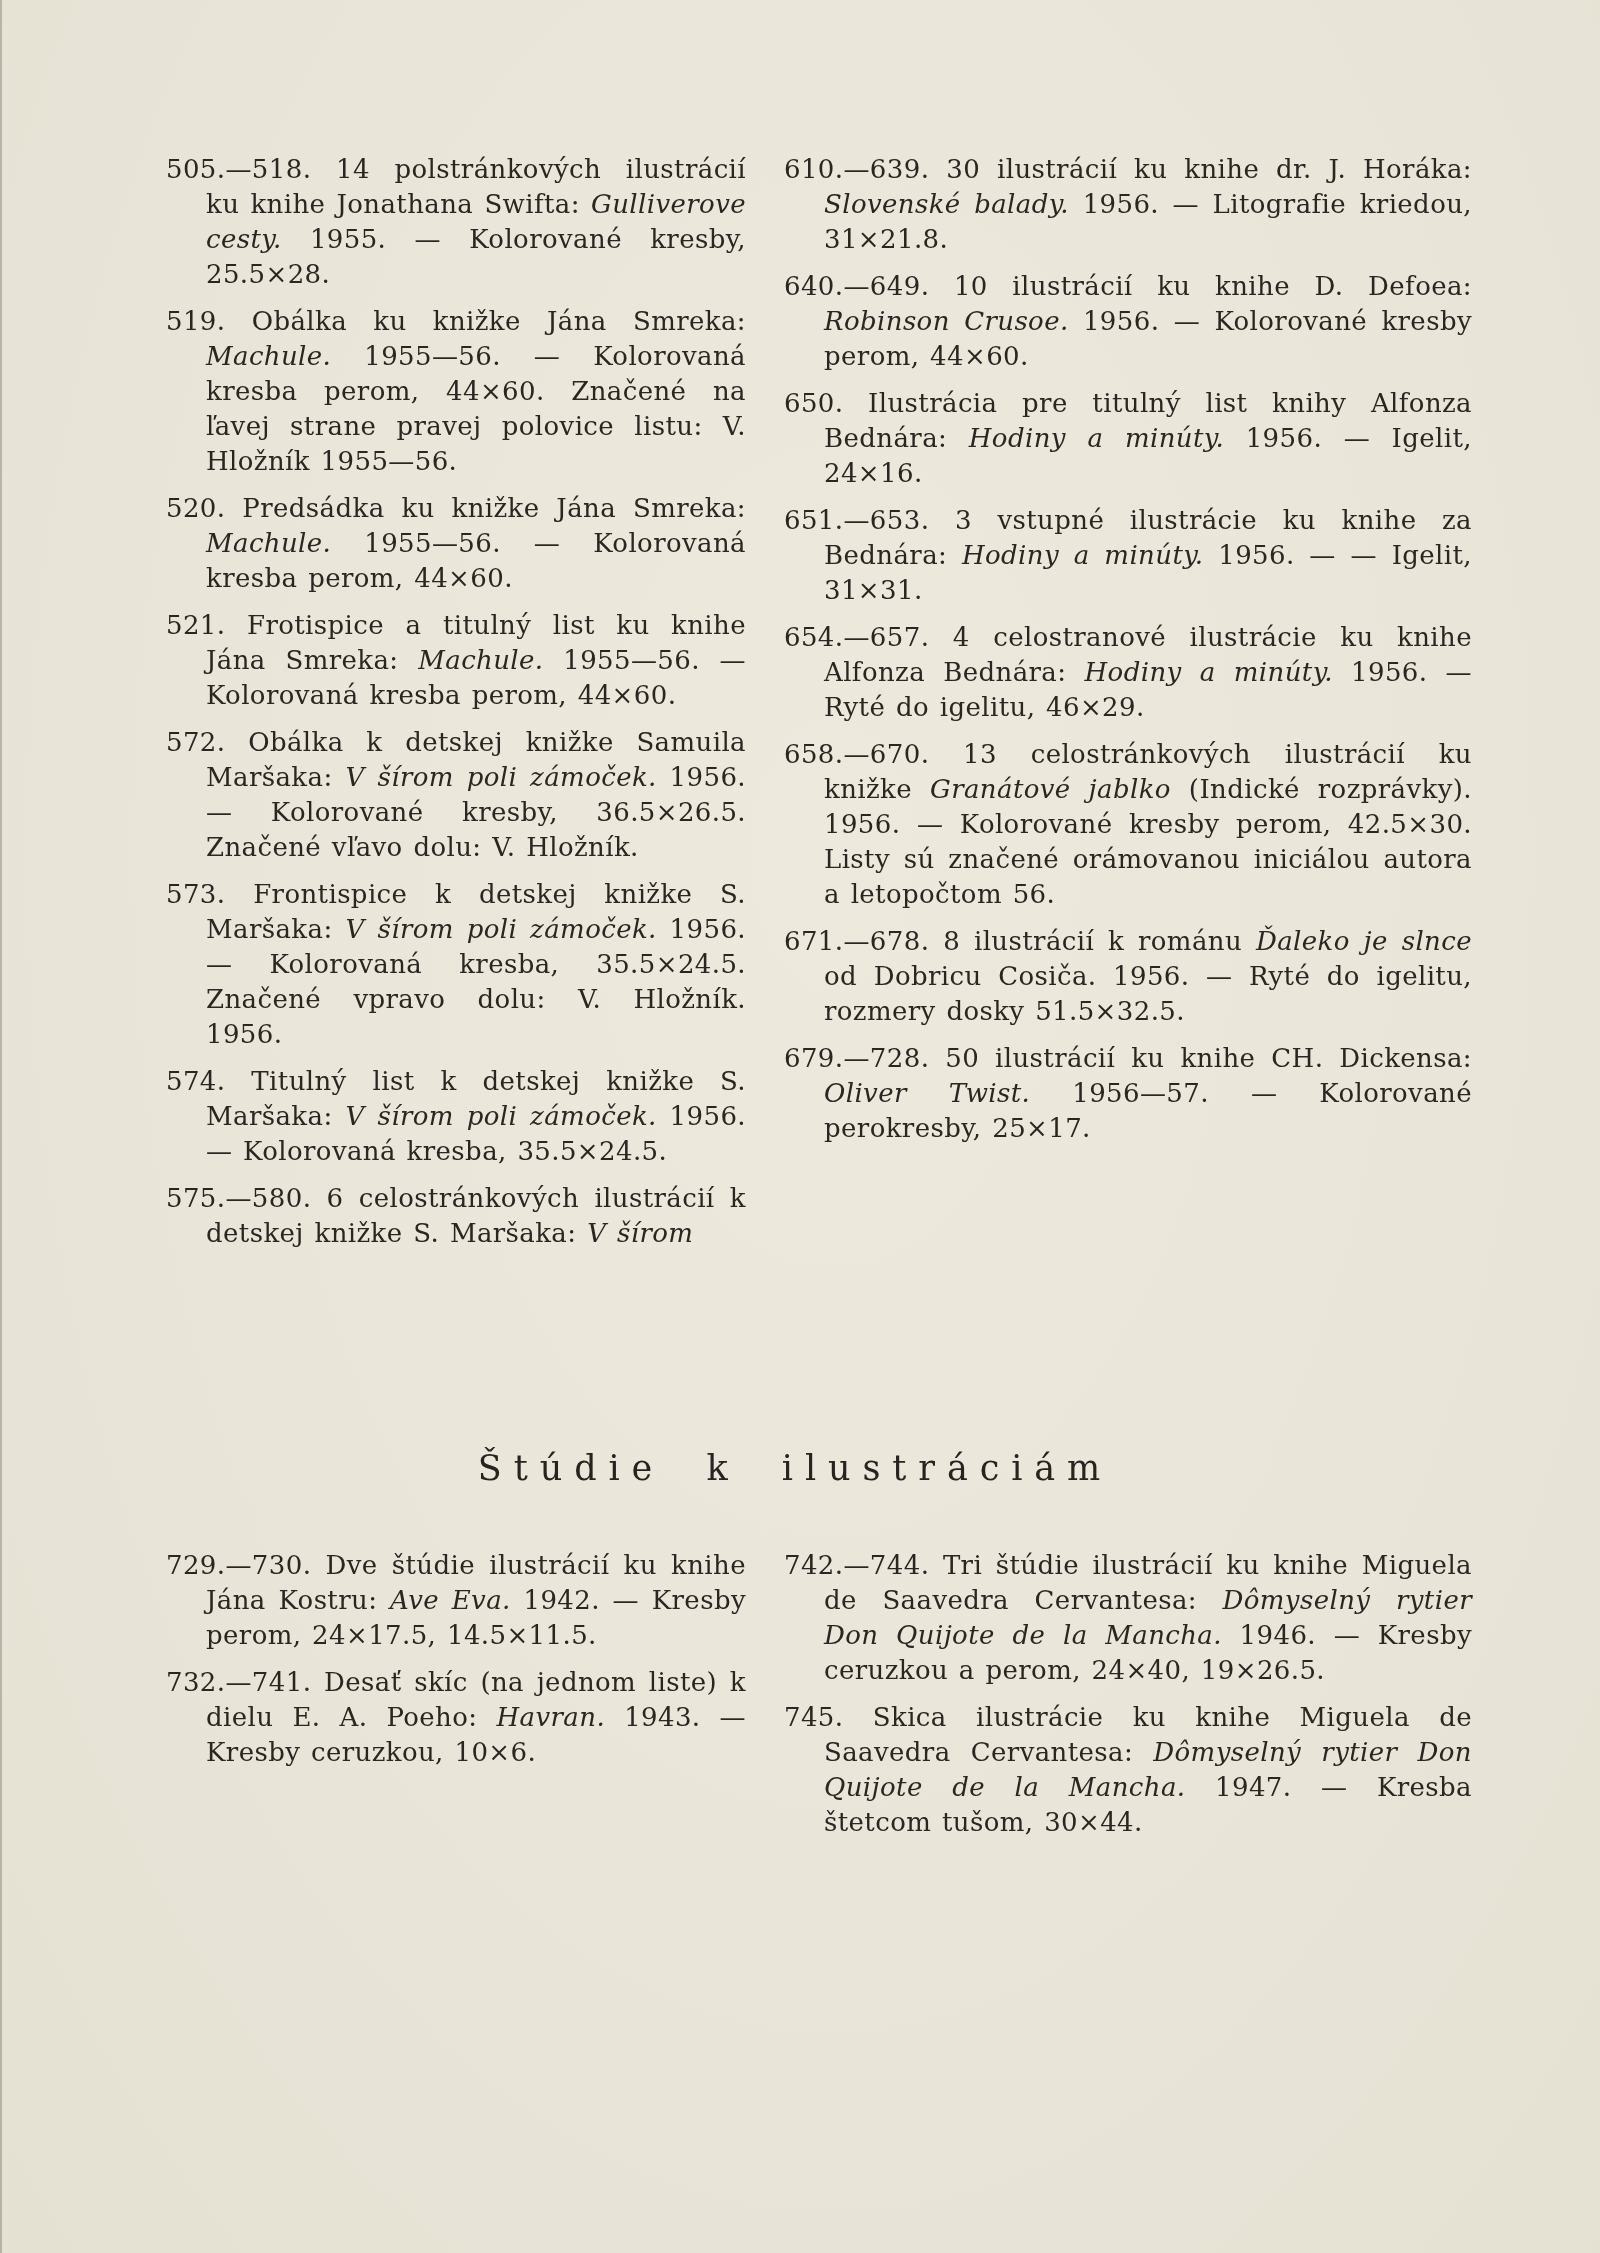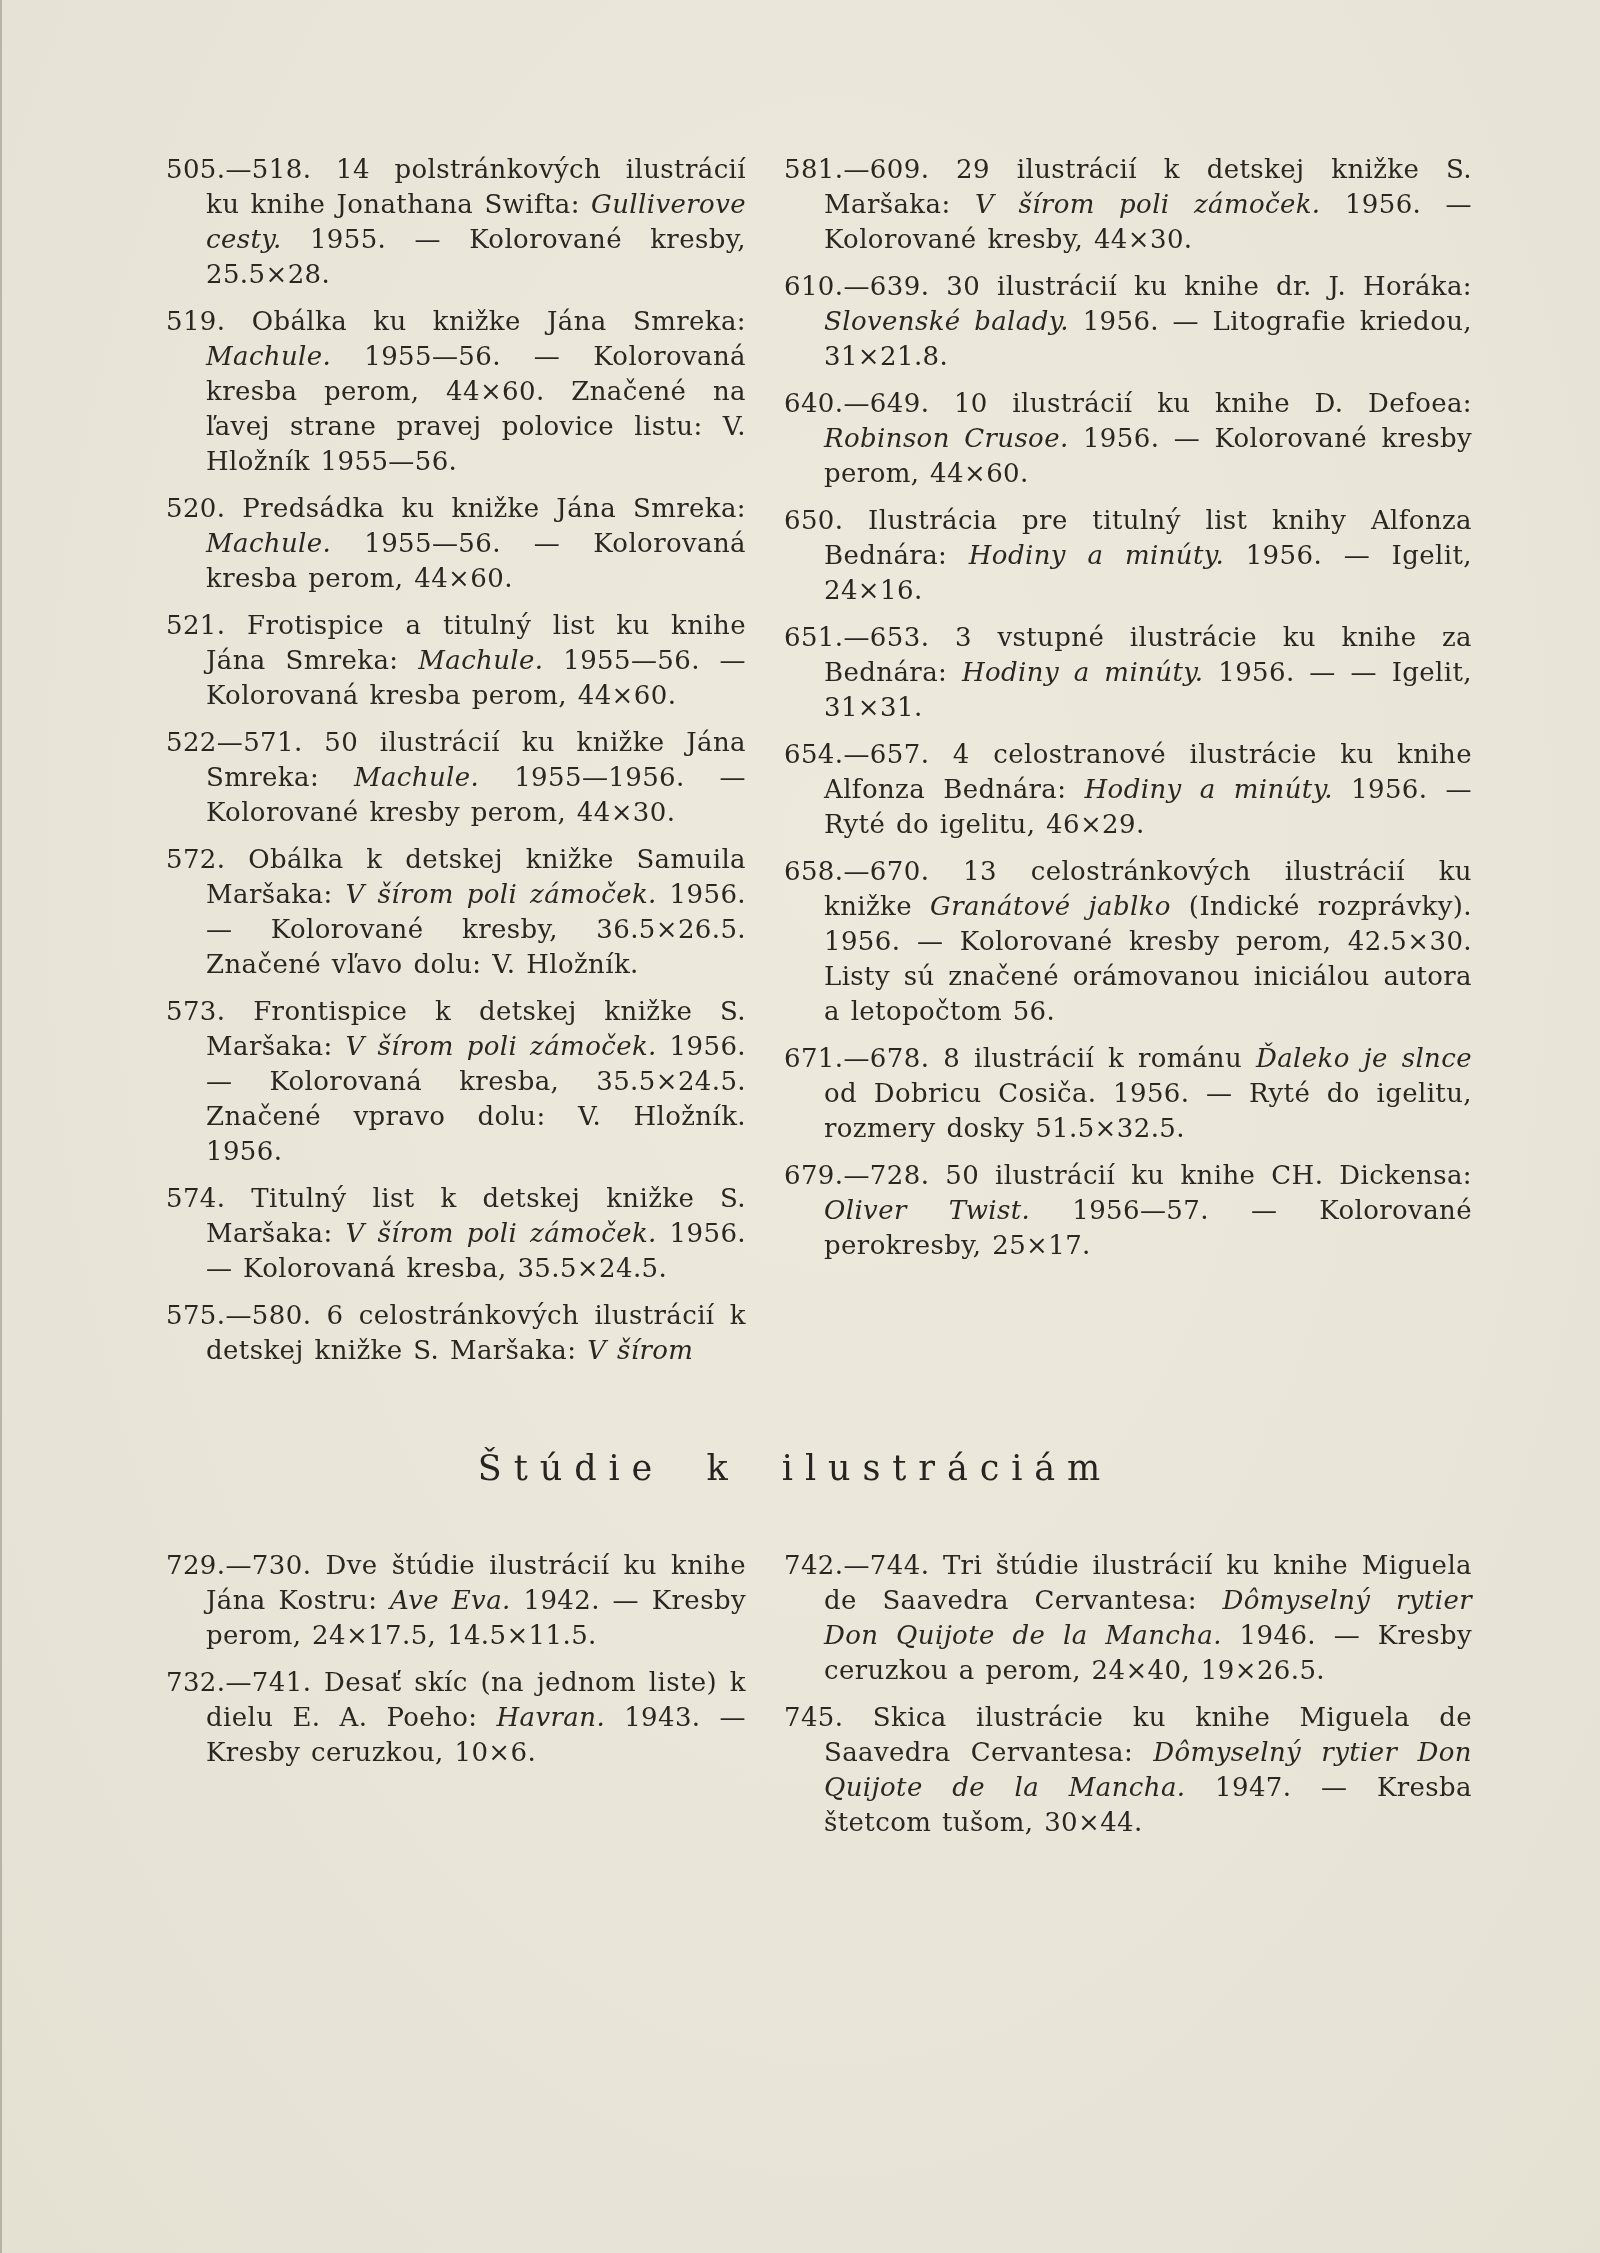--- a/index.html
+++ b/index.html
@@ -71,28 +71,26 @@
 <body>
 
 <div class="page">
 
   <section class="cols top">
     <div class="col left" id="top-left">
         <p class="entry"><span>505.—518. 14 polstránkových ilustrácií ku knihe Jonathana Swifta: </span><span class="it">Gulliverove cesty.</span><span> 1955. — Kolorované kresby, 25.5×28.</span></p>
         <p class="entry"><span>519. Obálka ku knižke Jána Smreka: </span><span class="it">Machule.</span><span> 1955—56. — Kolorovaná kresba perom, 44×60. Značené na ľavej strane pravej polovice listu: V. Hložník 1955—56.</span></p>
         <p class="entry"><span>520. Predsádka ku knižke Jána Smreka: </span><span class="it">Machule.</span><span> 1955—56. — Kolorovaná kresba perom, 44×60.</span></p>
         <p class="entry"><span>521. Frotispice a titulný list ku knihe Jána Smreka: </span><span class="it">Machule.</span><span> 1955—56. — Kolorovaná kresba perom, 44×60.</span></p>
-        <p class="entry"><span>522—571. 50 ilustrácií ku knižke Jána Smreka: </span><span class="it">Machule.</span><span> 1955—1956. — Kolorované kresby perom, 44×30.</span></p>
         <p class="entry"><span>572. Obálka k detskej knižke Samuila Maršaka: </span><span class="it">V šírom poli zámoček.</span><span> 1956. — Kolorované kresby, 36.5×26.5. Značené vľavo dolu: V. Hložník.</span></p>
         <p class="entry"><span>573. Frontispice k detskej knižke S. Maršaka: </span><span class="it">V šírom poli zámoček.</span><span> 1956. — Kolorovaná kresba, 35.5×24.5. Značené vpravo dolu: V. Hložník. 1956.</span></p>
         <p class="entry"><span>574. Titulný list k detskej knižke S. Maršaka: </span><span class="it">V šírom poli zámoček.</span><span> 1956. — Kolorovaná kresba, 35.5×24.5.</span></p>
         <p class="entry"><span>575.—580. 6 celostránkových ilustrácií k detskej knižke S. Maršaka: </span><span class="it">V šírom</span></p>
       </div>
     <div class="col right" id="top-right">
-        <p class="entry"><span>581.—609. 29 ilustrácií k detskej knižke S. Maršaka: </span><span class="it">V šírom poli zámoček.</span><span> 1956. — Kolorované kresby, 44×30.</span></p>
         <p class="entry"><span>610.—639. 30 ilustrácií ku knihe dr. J. Horáka: </span><span class="it">Slovenské balady.</span><span> 1956. — Litografie kriedou, 31×21.8.</span></p>
         <p class="entry"><span>640.—649. 10 ilustrácií ku knihe D. Defoea: </span><span class="it">Robinson Crusoe.</span><span> 1956. — Kolorované kresby perom, 44×60.</span></p>
         <p class="entry"><span>650. Ilustrácia pre titulný list knihy Alfonza Bednára: </span><span class="it">Hodiny a minúty.</span><span> 1956. — Igelit, 24×16.</span></p>
         <p class="entry"><span>651.—653. 3 vstupné ilustrácie ku knihe za Bednára: </span><span class="it">Hodiny a minúty.</span><span> 1956. — — Igelit, 31×31.</span></p>
         <p class="entry"><span>654.—657. 4 celostranové ilustrácie ku knihe Alfonza Bednára: </span><span class="it">Hodiny a minúty.</span><span> 1956. — Ryté do igelitu, 46×29.</span></p>
         <p class="entry"><span>658.—670. 13 celostránkových ilustrácií ku knižke </span><span class="it">Granátové jablko</span><span> (Indické rozprávky). 1956. — Kolorované kresby perom, 42.5×30. Listy sú značené orámovanou iniciálou autora a letopočtom 56.</span></p>
         <p class="entry"><span>671.—678. 8 ilustrácií k románu </span><span class="it">Ďaleko je slnce</span><span> od Dobricu Cosiča. 1956. — Ryté do igelitu, rozmery dosky 51.5×32.5.</span></p>
         <p class="entry"><span>679.—728. 50 ilustrácií ku knihe CH. Dickensa: </span><span class="it">Oliver Twist.</span><span> 1956—57. — Kolorované perokresby, 25×17.</span></p>
       </div>
   </section>

